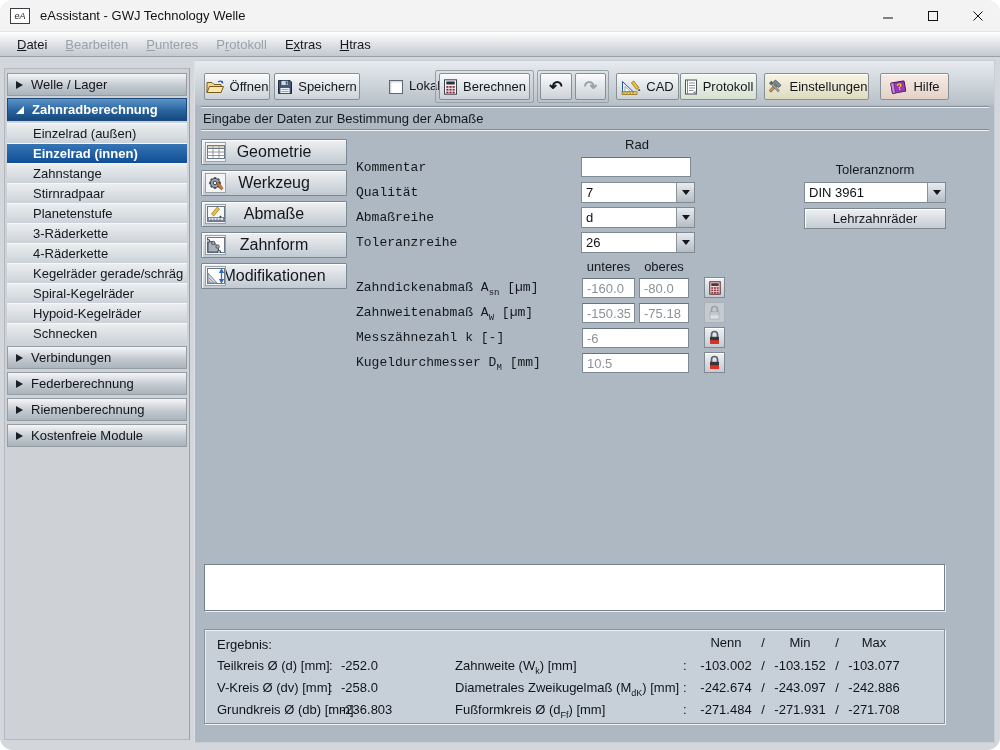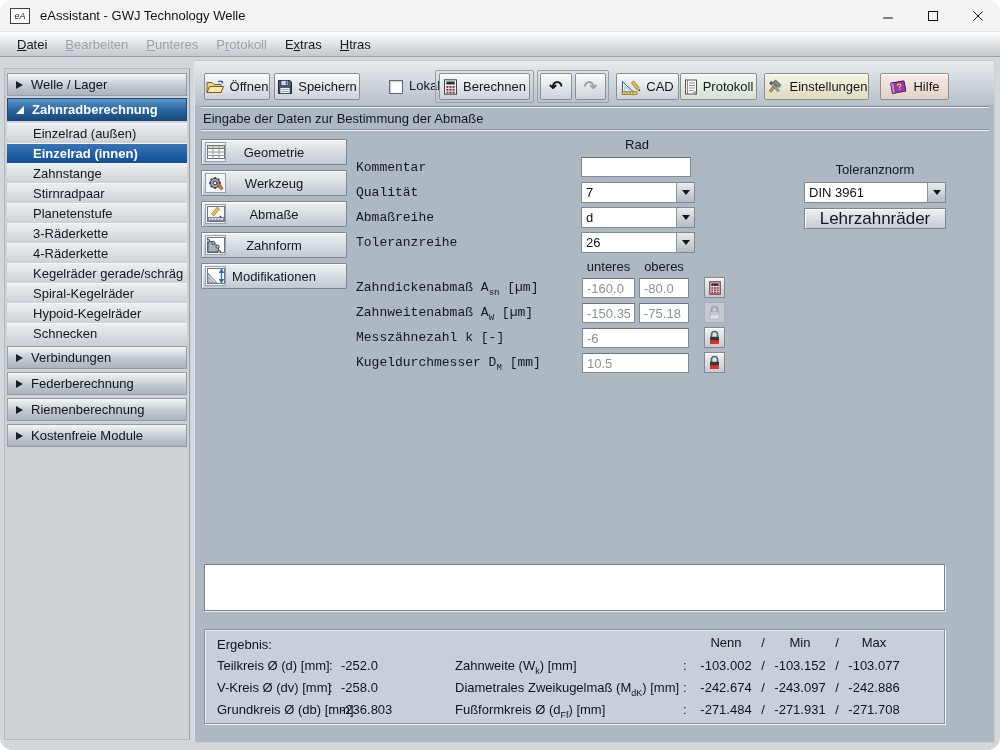--- a/index.html
+++ b/index.html
@@ -44,32 +44,32 @@
 .tgroup { position:absolute; top:9px; height:33px; border:1px solid #98a0a8; border-radius:2px; }
 .checkbox { position:absolute; left:194px; top:19px; width:14px; height:14px; background:#fff; border:1px solid #5e6870; box-shadow:inset 1px 1px 2px #c8ccd0; }
 .cb-label { position:absolute; left:214px; top:17px; font-size:13px; color:#14181e; }
 .undo-glyph { font-size:16px; font-weight:bold; color:#14181e; }
 .redo-glyph { font-size:16px; font-weight:bold; color:#9aa2aa; }
 
 
 .section-title { position:absolute; left:8px; top:50px; font-size:13px; color:#14181e; }
 
 
-.navbtn { position:absolute; left:6px; width:146px; height:26px; background:linear-gradient(#eff1f3,#c1c9d1); border:1px solid #7d8790; border-radius:1px; box-shadow:inset 1px 1px 0 #fff; display:flex; align-items:center; justify-content:center; font-size:13px; color:#14181e; }
+.navbtn { position:absolute; left:6px; width:146px; height:26px; background:linear-gradient(#eff1f3,#c1c9d1); border:1px solid #7d8790; border-radius:1px; box-shadow:inset 1px 1px 0 #fff; display:flex; align-items:center; justify-content:center; font-size:16px; color:#14181e; }
 .navtile { position:absolute; left:3px; top:2px; width:21px; height:20px; background:#f2f4f6; border:1px solid #98a2ac; display:flex; align-items:center; justify-content:center; }
 
 
 .flabel { position:absolute; font-size:13px; color:#14181e;font-family:Liberation Mono, monospace; }
 .tin { position:absolute; height:20px; border:1px solid #7f8a94; border-top-color:#69747e; background:#fff; font-family:"Liberation Sans",sans-serif; font-size:13px; padding:0 4px; color:#111; }
 .tin.gray { color:#8a9298; }
 .dd { position:absolute; height:21px; background:#fff; border:1px solid #7f8a94; display:flex; }
 .dd-val { flex:1; font-size:13px; padding:2px 4px; color:#0c1014; overflow:hidden; white-space:nowrap; }
 .dd-btn { width:18px; background:linear-gradient(#e9ecef,#b4bcc4); border-left:1px solid #8a929a; display:flex; align-items:center; justify-content:center; }
 .dd-arrow { width:0; height:0; border-left:4px solid transparent; border-right:4px solid transparent; border-top:5px solid #14181e; }
-.gauge-btn { position:absolute; left:609px; top:147px; width:142px; height:21px; background:linear-gradient(#eff1f3,#c4ccd3); border:1px solid #7d8790; box-shadow:inset 1px 1px 0 #fff; display:flex; align-items:center; justify-content:center; font-size:17px; color:#14181e; }
+.gauge-btn { position:absolute; left:609px; top:147px; width:142px; height:21px; background:linear-gradient(#eff1f3,#c4ccd3); border:1px solid #7d8790; box-shadow:inset 1px 1px 0 #fff; display:flex; align-items:center; justify-content:center; font-size:13px; color:#14181e; }
 .colhead { position:absolute; font-size:13px; color:#14181e; text-align:center; }
 .sub { font-size:9px; position:relative; top:4px; }
 .mini { position:absolute; left:509px; width:21px; height:21px; background:linear-gradient(#f0f2f4,#c5cbd1); border:1px solid #7f8992; box-shadow:inset 0 1px 0 #fff; display:flex; align-items:center; justify-content:center; }
 .mini.disabled { background:#c4cad0; border-color:#aab2b8; box-shadow:none; }
 
 
 .msgbox { position:absolute; left:9px; top:503px; width:741px; height:47px; background:#fff; border:1px solid #78828c; box-shadow:1px 1px 0 #e9eef2; }
 .res { position:absolute; left:9px; top:568px; width:741px; height:95px; background:#c7d0d9; border:1px solid #8a929c; box-shadow:inset 1px 1px 0 #e9eef3, 1px 1px 0 #eef2f5; font-size:13px; color:#10141a; }
 .res-title { position:absolute; left:12px; top:7px; font-weight:normal; }
 .rrow { position:absolute; left:0; width:100%; height:16px; }

